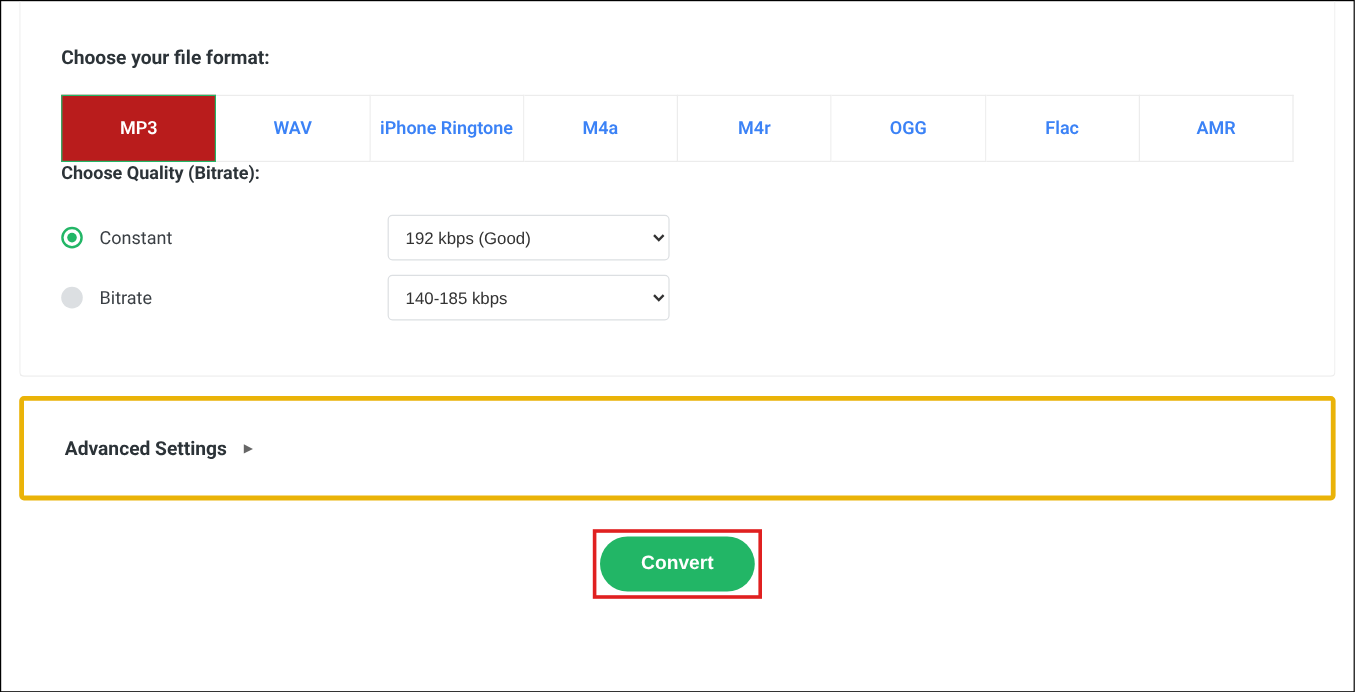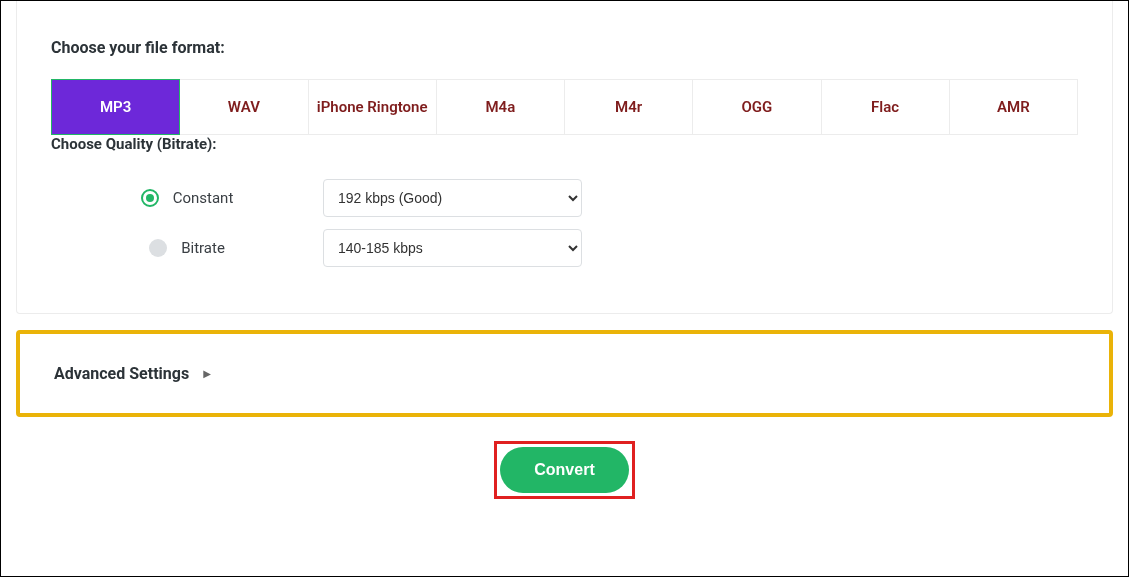--- a/index.html
+++ b/index.html
@@ -32,50 +32,49 @@
     .format-row {
       display: flex;
       width: 100%;
     }
     .format-tab {
       flex: 1 1 0;
       text-align: center;
       padding: 18px 0;
       font-size: 15px;
       font-weight: 600;
-      color: #7f1d1d;
+      color: #3b82f6;
       background: #fff;
       border: 1px solid #ececec;
       border-left: none;
       cursor: pointer;
       user-select: none;
     }
     .format-tab:first-child { border-left: 1px solid #ececec; }
     .format-tab.active {
-      background: #6d28d9;
+      background: #b91c1c;
       color: #fff;
       border-color: #22b666;
     }
     .quality-heading {
       font-size: 15px;
       font-weight: 700;
       color: #2c3338;
       margin-bottom: 26px;
     }
     .quality-row {
       display: flex;
       align-items: center;
       margin-bottom: 12px;
     }
     .radio-group {
       display: flex;
       align-items: center;
       width: 272px;
       cursor: pointer;
-      justify-content: center;
     }
     .radio {
       width: 18px;
       height: 18px;
       border-radius: 50%;
       margin-right: 14px;
       display: inline-flex;
       align-items: center;
       justify-content: center;
       flex-shrink: 0;
@@ -87,21 +86,21 @@
       height: 8px;
       border-radius: 50%;
       background: #22b666;
     }
     .radio.unchecked { background: #dcdfe2; }
     .radio-label {
       font-size: 15px;
       color: #3a3f44;
     }
     .select {
-      width: 259px;
+      width: 235px;
       height: 38px;
       padding: 0 10px;
       font-size: 14px;
       color: #333;
       border: 1px solid #dcdfe2;
       border-radius: 4px;
       background: #fff;
       cursor: pointer;
     }
     .advanced-card {

